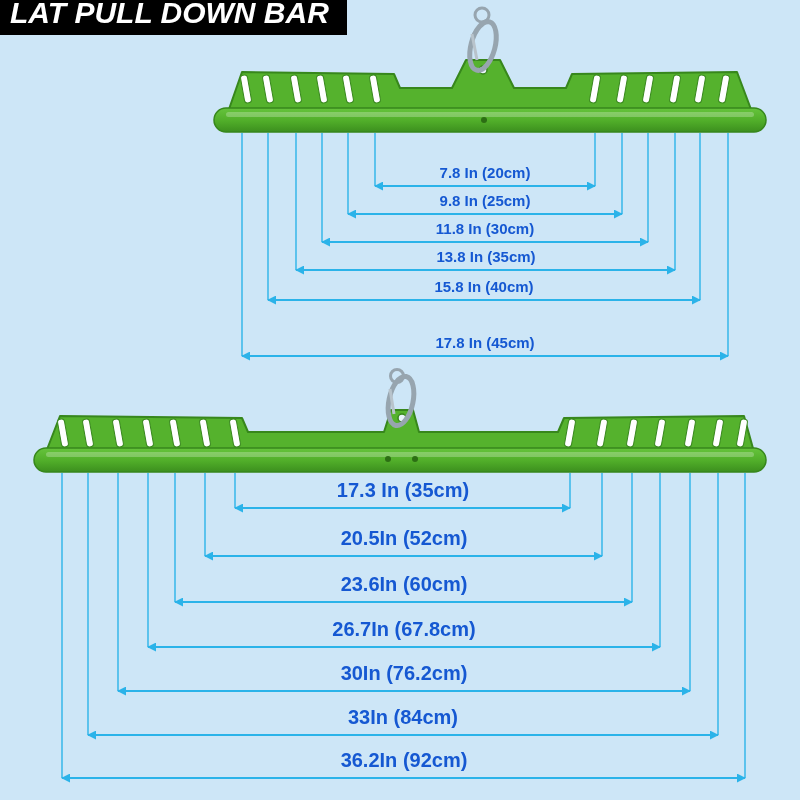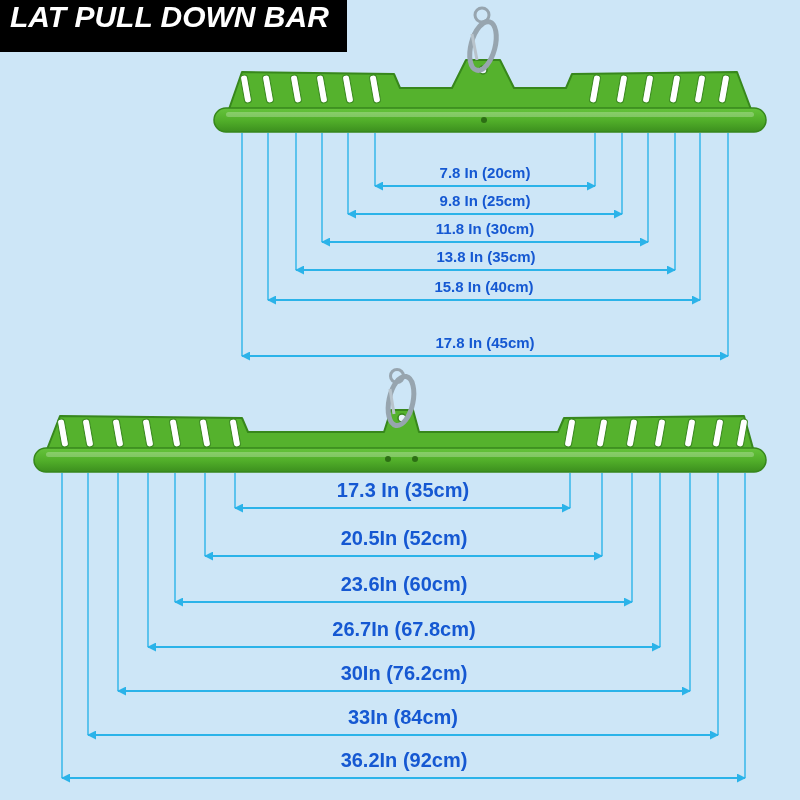--- a/index.html
+++ b/index.html
@@ -4,22 +4,22 @@
 <style>
   * { margin:0; padding:0; box-sizing:border-box; }
   :root{
     --background:#cde6f7; --banner-bg:#000000; --banner-text:#ffffff;
     --bar-green:#55b22d; --bar-green-dark:#37871c;
     --dimension-line:#2bb3e9; --dimension-text:#1558d2; --carabiner:#97a5af;
   }
   html,body { width:800px; height:800px; }
   body { background:var(--background); font-family:"Liberation Sans",sans-serif; overflow:hidden; }
   .page { position:relative; width:800px; height:800px; }
-  .banner { position:absolute; top:0; left:0; height:52px; background:var(--banner-bg);
-            display:flex; align-items:flex-start; padding:0 18px 9px 10px; z-index:2; }
+  .banner { position:absolute; top:0; left:0; height:35px; background:var(--banner-bg);
+            display:flex; align-items:center; padding:0 18px 9px 10px; z-index:2; }
   .banner-text { color:var(--banner-text); font-size:30px; font-weight:bold; font-style:italic; white-space:nowrap; }
   svg.diagram { position:absolute; left:0; top:0; }
   .bar-fill { fill:var(--bar-green); stroke:var(--bar-green-dark); stroke-width:2; stroke-linejoin:round; }
   .tube { fill:url(#tubeGrad); stroke:var(--bar-green-dark); stroke-width:1.5; }
   .slot { fill:#ffffff; stroke:var(--bar-green-dark); stroke-width:1; }
   .ext { stroke:var(--dimension-line); stroke-width:1.4; }
   .dline { stroke:var(--dimension-line); stroke-width:2; }
   .arrow-head { fill:var(--dimension-line); }
   .dtext { fill:var(--dimension-text); font-family:"Liberation Sans",sans-serif;
            font-size:15px; font-weight:bold; text-anchor:middle; }

